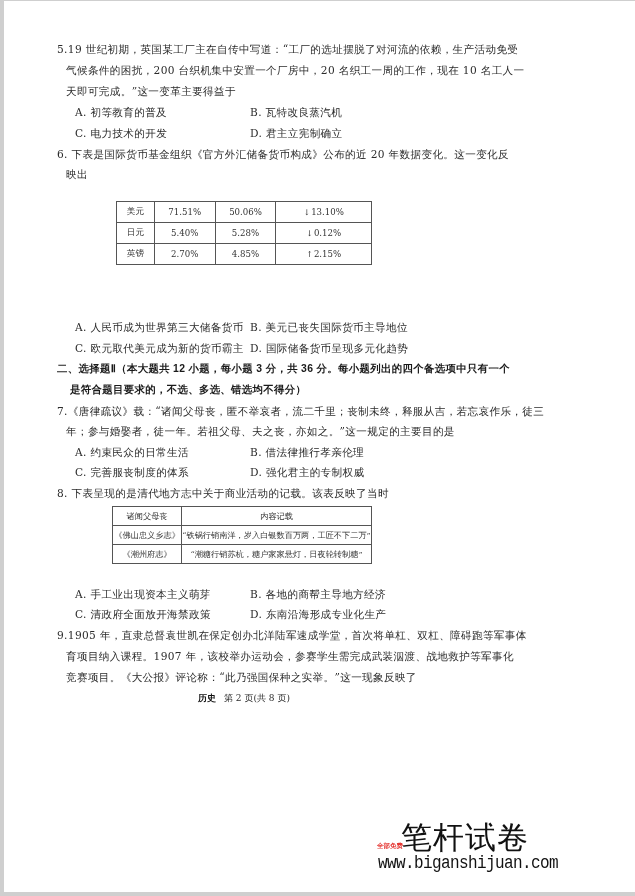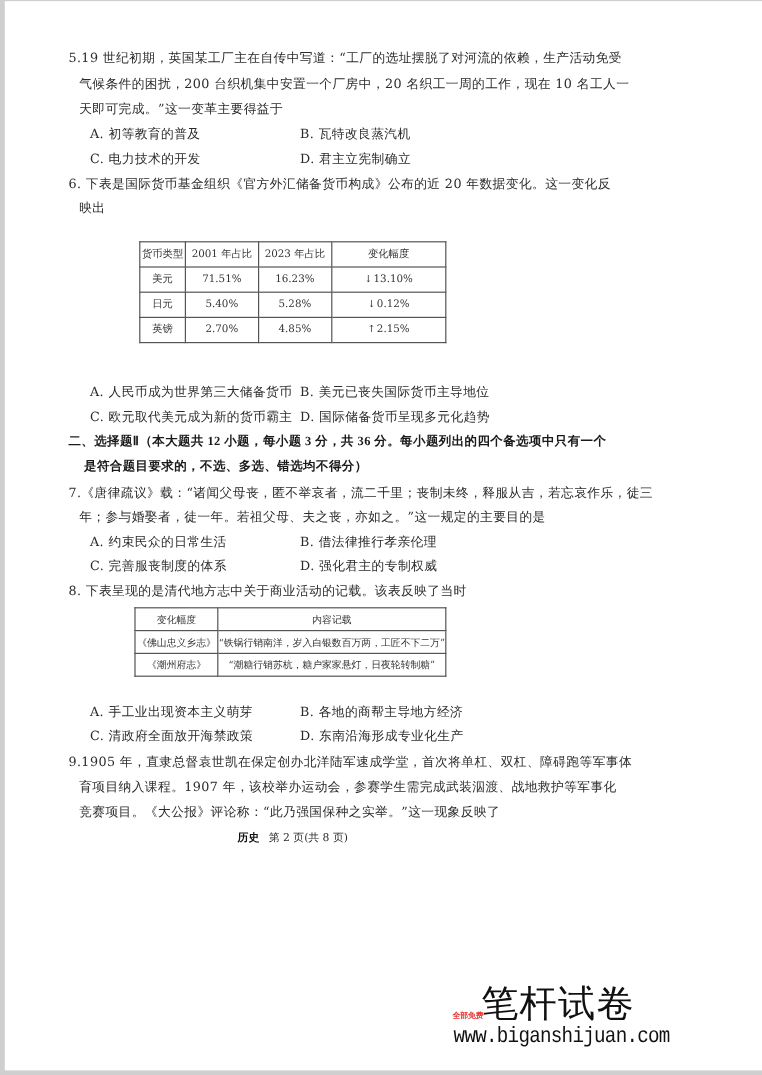--- a/index.html
+++ b/index.html
@@ -9,21 +9,21 @@
     color: #2a2a2a;
   }
   .page {
     position: absolute; left: 4px; top: 1px; width: 631px; height: 891px;
     background: #ffffff;
   }
   .ln {
     position: absolute; font-size: 10.6px; line-height: 14px; white-space: nowrap;
     letter-spacing: 0.35px; color: #2b2b2b;
   }
-  .bold { font-weight: bold; font-family: Liberation Serif, serif; font-size: 10.4px; color: #1a1a1a; }
+  .bold { font-weight: bold; font-family: Liberation Sans, sans-serif; font-size: 10.4px; color: #1a1a1a; }
   table.t {
     position: absolute; border-collapse: collapse; font-size: 8.6px; color: #333;
     border: 1.6px solid #333;
   }
   table.t td {
     border: 1px solid #555; text-align: center; padding: 0; height: 20px; white-space: nowrap;
   }
   .arrow { font-size: 8px; margin-right: 1px; }
   .footer { position: absolute; font-size: 9px; }
   .footer .subj { font-weight: bold; font-family: "DejaVu Sans", sans-serif; margin-right: 8px; color:#111; }
@@ -58,30 +58,24 @@
 <div class="ln" style="left:66px;top:181px;transform:translateY(-14px);">映出</div>
 
 <table class="t" style="left:116px;top:201px;width:256px;">
   <colgroup>
       <col style="width:38px">
       <col style="width:61px">
       <col style="width:61px">
       <col style="width:96px">
     </colgroup>
   <tbody>
-      <tr>
-    <td>货币类型</td>
-    <td>2001 年占比</td>
-    <td>2023 年占比</td>
-    <td>变化幅度</td>
-  </tr>
   <tr>
     <td>美元</td>
     <td>71.51%</td>
-    <td>16.23%</td>
+    <td>50.06%</td>
     <td><span class="arrow">↓</span><span>13.10%</span></td>
   </tr>
   <tr>
     <td>日元</td>
     <td>5.40%</td>
     <td>5.28%</td>
     <td><span class="arrow">↓</span><span>0.12%</span></td>
   </tr>
   <tr>
     <td>英镑</td>
@@ -109,21 +103,21 @@
 
 <div class="ln" style="left:57px;top:486px;">8. 下表呈现的是清代地方志中关于商业活动的记载。该表反映了当时</div>
 
 <table class="t" style="left:112px;top:506px;width:260px;font-size:8.2px;">
   <colgroup>
       <col style="width:70px">
       <col style="width:190px">
     </colgroup>
   <tbody>
       <tr>
-    <td style="height:18px">变化幅度</td>
+    <td style="height:18px">诸闻父母丧</td>
     <td style="height:18px">内容记载</td>
   </tr>
   <tr>
     <td style="height:18px">《佛山忠义乡志》</td>
     <td style="height:18px">“铁锅行销南洋，岁入白银数百万两，工匠不下二万”</td>
   </tr>
   <tr>
     <td style="height:18px">《潮州府志》</td>
     <td style="height:18px">“潮糖行销苏杭，糖户家家悬灯，日夜轮转制糖”</td>
   </tr>

